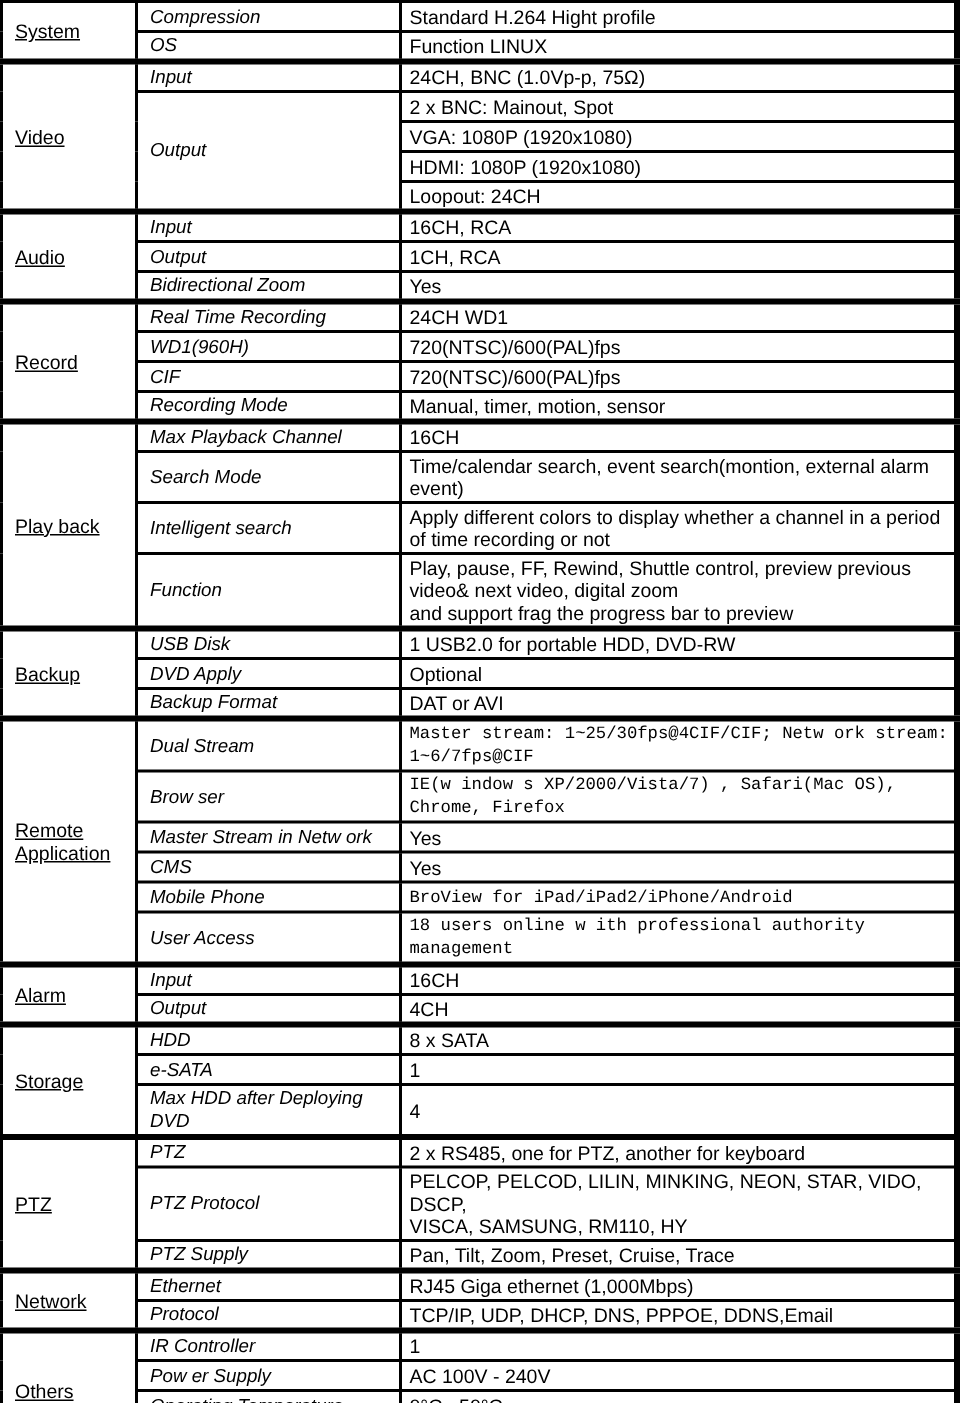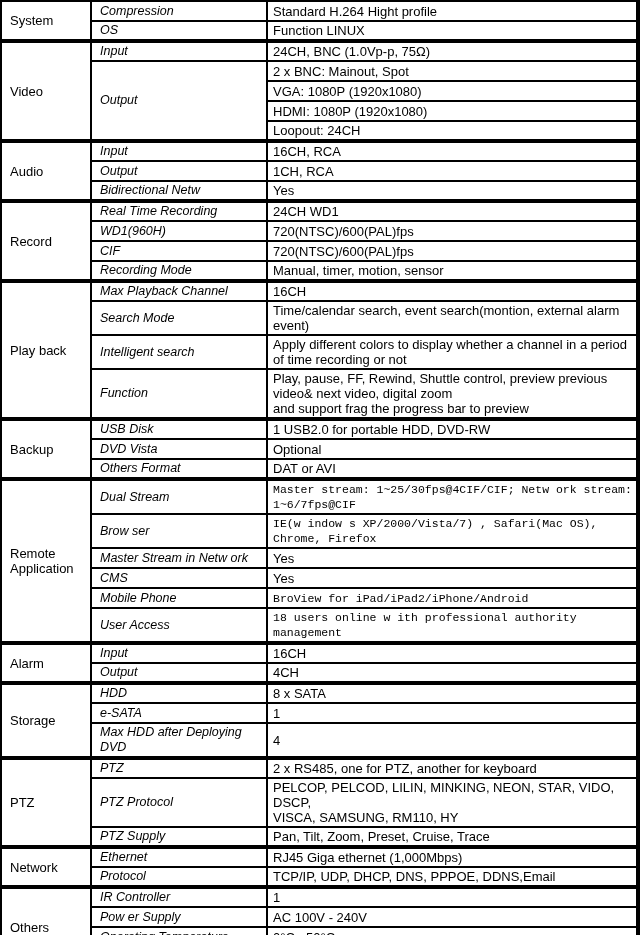--- a/index.html
+++ b/index.html
@@ -39,20 +39,21 @@
     border: 2px solid #000000;
     padding: 1px 4px;
     line-height: 15px;
     vertical-align: middle;
     overflow: hidden;
     word-wrap: break-word;
   }
   td.cat {
     padding-left: 8px;
     font-size: 13px;
+    text-decoration: underline;
   }
   td.label {
     padding-left: 8px;
     font-size: 12.5px;
     font-style: italic;
   }
   td.value {
     padding-left: 5px;
     white-space: pre-line;
   }
@@ -103,21 +104,21 @@
         <tr class="spec-row">
           <td class="cat" rowspan="3">Audio</td>
           <td class="label">Input</td>
           <td class="value">16CH, RCA</td>
         </tr>
         <tr class="spec-row">
           <td class="label">Output</td>
           <td class="value">1CH, RCA</td>
         </tr>
         <tr class="spec-row">
-          <td class="label">Bidirectional Netw</td>
+          <td class="label">Bidirectional Zoom</td>
           <td class="value">Yes</td>
         </tr>
       </tbody>
       <tbody class="section">
         <tr class="spec-row">
           <td class="cat" rowspan="4">Record</td>
           <td class="label">Real Time Recording</td>
           <td class="value">24CH WD1</td>
         </tr>
         <tr class="spec-row">
@@ -153,25 +154,25 @@
 and support frag the progress bar to preview</td>
         </tr>
       </tbody>
       <tbody class="section">
         <tr class="spec-row">
           <td class="cat" rowspan="3">Backup</td>
           <td class="label">USB Disk</td>
           <td class="value">1 USB2.0 for portable HDD, DVD-RW</td>
         </tr>
         <tr class="spec-row">
-          <td class="label">DVD Vista</td>
+          <td class="label">DVD Apply</td>
           <td class="value">Optional</td>
         </tr>
         <tr class="spec-row">
-          <td class="label">Others Format</td>
+          <td class="label">Backup Format</td>
           <td class="value">DAT or AVI</td>
         </tr>
       </tbody>
       <tbody class="section">
         <tr class="spec-row">
           <td class="cat" rowspan="6">Remote Application</td>
           <td class="label">Dual Stream</td>
           <td class="value small">Master stream: 1~25/30fps@4CIF/CIF;  Netw ork stream:
 1~6/7fps@CIF</td>
         </tr>

